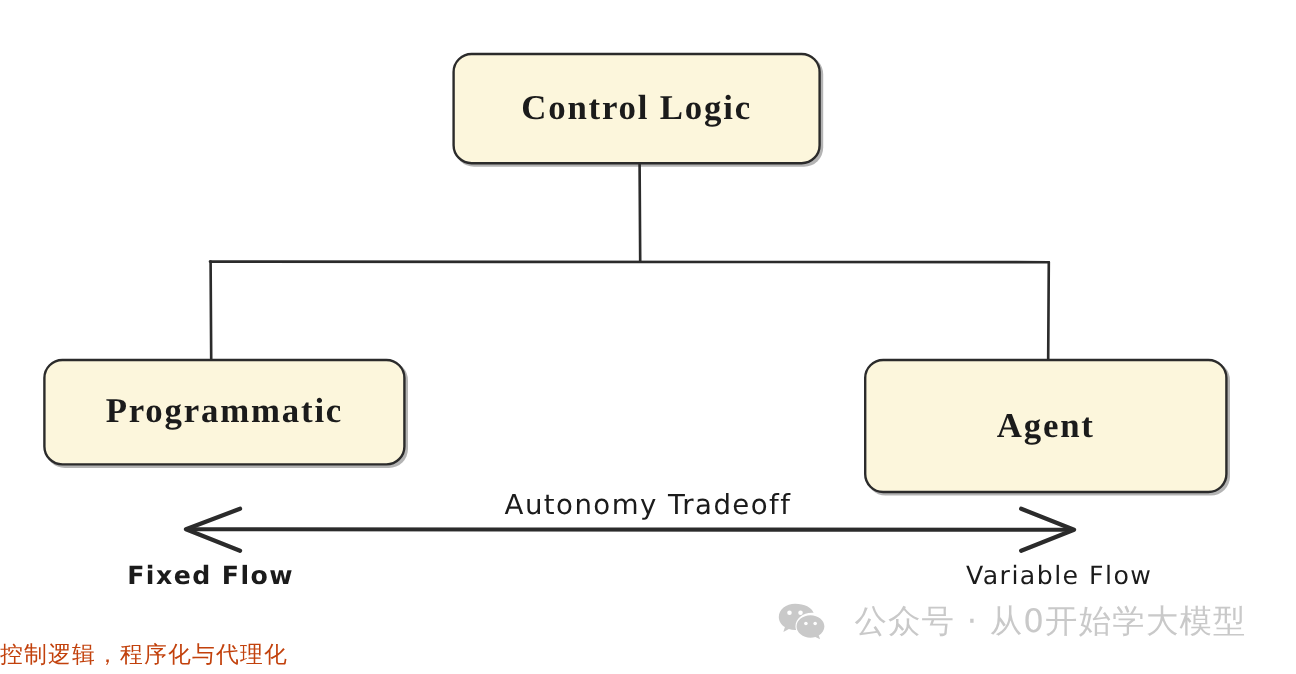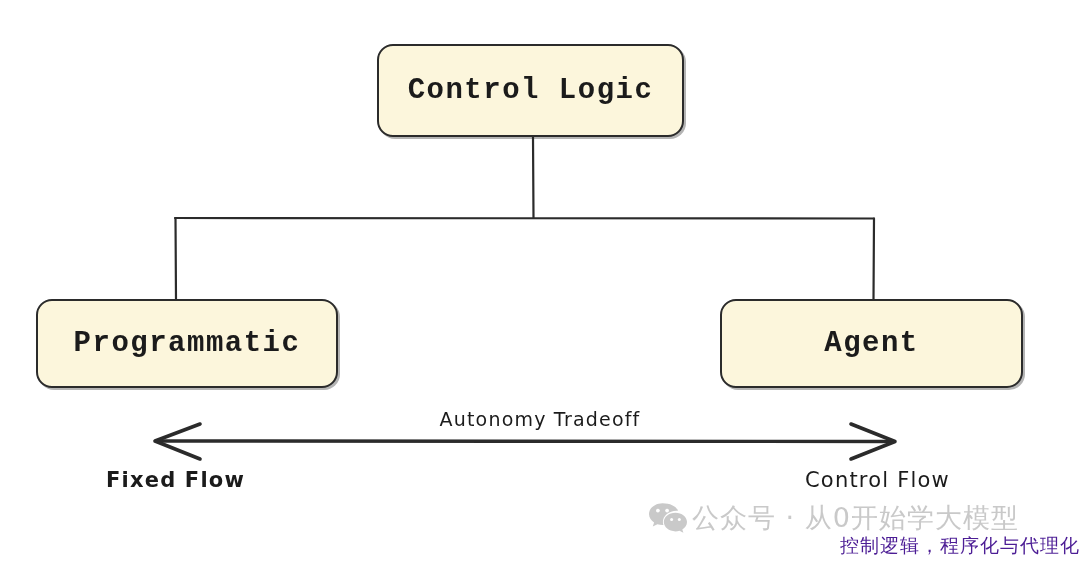--- a/index.html
+++ b/index.html
@@ -28,21 +28,21 @@
     box-sizing: border-box;
     background: #fcf6dc;
     border: 2.2px solid #2b2b2b;
     border-radius: 16px;
     display: flex;
     align-items: center;
     justify-content: center;
     box-shadow: 2px 2px 0 rgba(40,40,40,.35);
   }
   .node-label {
-    font-family: Liberation Mono, monospace;
+    font-family: Liberation Serif, serif;
     font-weight: 600;
     color: #1b1b1b;
     letter-spacing: 1.5px;
     white-space: nowrap;
   }
 
   #node-control-logic {
     left: 377px;
     top: 44px;
     width: 307px;
@@ -55,38 +55,38 @@
     top: 299px;
     width: 302px;
     height: 89px;
   }
   #node-programmatic .node-label { font-size: 29px; }
 
   #node-agent {
     left: 720px;
     top: 299px;
     width: 303px;
-    height: 89px;
+    height: 112px;
   }
   #node-agent .node-label { font-size: 29px; }
 
   
   .axis-text {
     position: absolute;
     font-family: "DejaVu Sans", sans-serif;
     color: #1b1b1b;
     white-space: nowrap;
     letter-spacing: 1.2px;
   }
   #axis-title {
     left: 0;
     right: 0;
     top: 408px;
     text-align: center;
-    font-size: 19px;
+    font-size: 23px;
     font-weight: 500;
   }
   #label-fixed-flow {
     left: 106px;
     top: 468px;
     font-size: 21px;
     font-weight: 700;
   }
   #label-variable-flow {
     left: 805px;
@@ -95,37 +95,37 @@
     font-weight: 500;
   }
 
   
   #watermark {
     position: absolute;
     left: 648px;
     top: 500px;
     display: flex;
     align-items: center;
-    gap: 4px;
+    gap: 24px;
     color: #c9c9c9;
     font-size: 27px;
     font-family: "DejaVu Sans", sans-serif;
     letter-spacing: 1px;
     white-space: nowrap;
   }
   #wechat-icon { display: block; }
 
   
   #caption {
     position: absolute;
     left: 0;
     right: 0;
     top: 533px;
-    text-align: right;
-    color: #4c1d95;
+    text-align: left;
+    color: #c2410c;
     font-size: 19px;
     font-family: "DejaVu Sans", sans-serif;
     letter-spacing: 1px;
     white-space: nowrap;
   }
 </style>
 </head>
 <body>
 
 <svg id="canvas" viewBox="0 0 1080 562">
@@ -157,21 +157,21 @@
 <div class="node" id="node-programmatic">
   <span class="node-label">Programmatic</span>
 </div>
 
 <div class="node" id="node-agent">
   <span class="node-label">Agent</span>
 </div>
 
 <div class="axis-text" id="axis-title">Autonomy Tradeoff</div>
 <div class="axis-text" id="label-fixed-flow">Fixed Flow</div>
-<div class="axis-text" id="label-variable-flow">Control Flow</div>
+<div class="axis-text" id="label-variable-flow">Variable Flow</div>
 
 <div id="watermark">
   <svg id="wechat-icon" width="40" height="33" viewBox="0 0 40 33" aria-hidden="true">
     <g fill="#c9c9c9">
       <path d="M14.6 1.2C7.1 1.2 1 6.1 1 12.1c0 3.4 2 6.5 5.1 8.5l-1.3 4 4.6-2.4c1.6.5 3.4.8 5.2.8h.8c-.3-1-.5-2-.5-3.1 0-6.2 6.1-11.2 13.6-11.2.5 0 1 0 1.5.1C28.7 4.5 22.3 1.2 14.6 1.2z"></path>
       <circle cx="9.9" cy="8.6" r="1.9" fill="#ffffff"></circle>
       <circle cx="19.1" cy="8.6" r="1.9" fill="#ffffff"></circle>
       <path d="M39 20.1c0-5.1-5.2-9.3-11.6-9.3S15.8 15 15.8 20.1s5.2 9.3 11.6 9.3c1.4 0 2.8-.2 4.1-.6l3.9 2-1.1-3.3c2.8-1.7 4.7-4.4 4.7-7.4z"></path>
       <circle cx="23.6" cy="17.6" r="1.5" fill="#ffffff"></circle>
       <circle cx="31.3" cy="17.6" r="1.5" fill="#ffffff"></circle>

